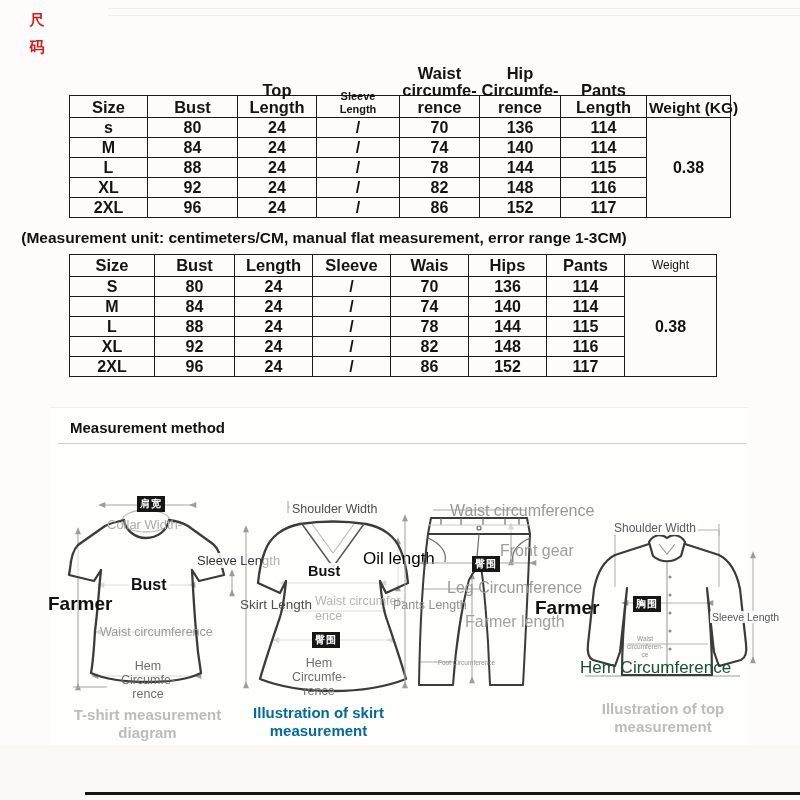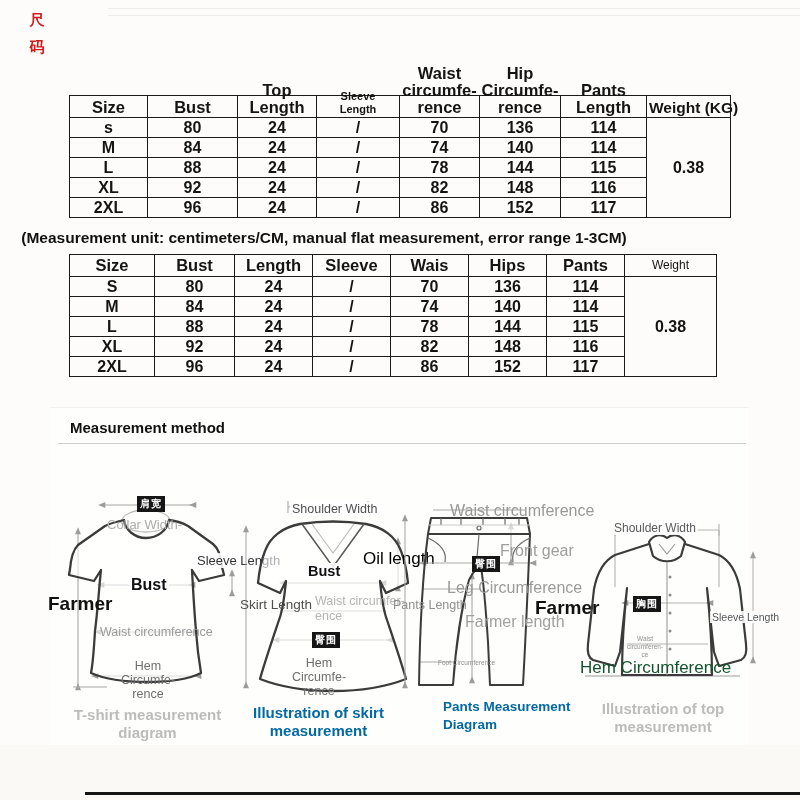--- a/index.html
+++ b/index.html
@@ -359,22 +359,20 @@
     <line x1="36" y1="33" x2="136" y2="33" stroke="#c9c9c9" stroke-width="1"></line>
   </svg>
   <div class="lbl gray" style="left:57px;top:10px;font-size:16px;color:#989898;">Waist circumference</div>
   <div class="lbl gray" style="left:107px;top:50px;font-size:16px;color:#9e9e9e;">Front gear</div>
   <div class="cnbox" style="left:79px;top:64px;">臀围</div>
   <div class="lbl gray" style="left:54px;top:87px;font-size:16px;color:#9a9a9a;">Leg Circumference</div>
   <div class="lbl gray" style="left:0px;top:106px;font-size:12.5px;color:#8f8f8f;">Pants Length</div>
   <div class="lbl black" style="left:142px;top:105px;font-size:19px;font-weight:700;">Farmer</div>
   <div class="lbl gray" style="left:72px;top:121px;font-size:16px;color:#a0a0a0;">Farmer length</div>
   <div class="lbl gray" style="left:45px;top:167px;font-size:6.5px;color:#8f8f8f;">Foot Circumference</div>
-  <div class="cap blackcap pre" style="left:50px;top:206px;width:130px;text-align:left;font-size:13.5px;">Pants Measurement
-Diagram</div>
 </div>
 
 <div class="diagram" style="left:575px;top:492px;width:200px;height:260px;">
   <svg width="200" height="260" viewBox="0 0 200 260">
     <defs>
         <marker id="arJ" markerWidth="7" markerHeight="7" refX="3.5" refY="3.5" orient="auto">
           <path d="M0,3.5 L6.5,0.8 L6.5,6.2 Z" fill="#9c9c9c"></path>
         </marker>
       </defs>
     <g stroke="#b3b3b3" stroke-width="1.1" fill="none">

